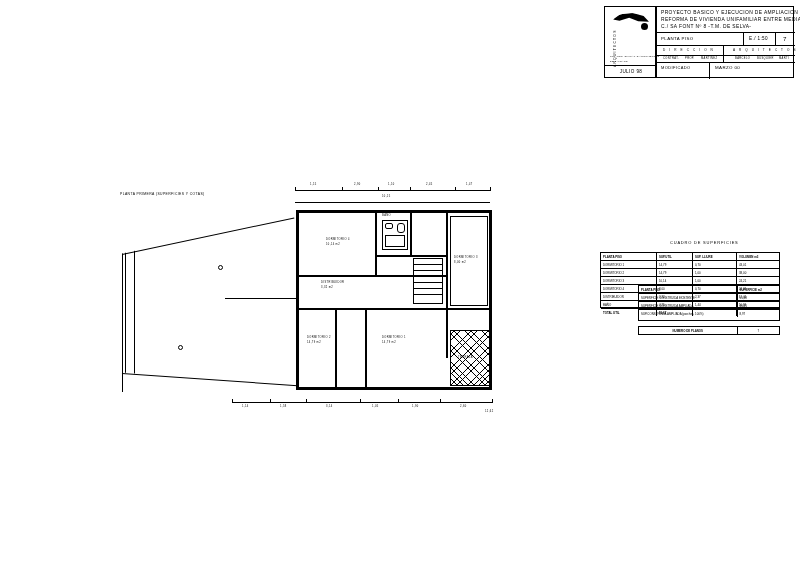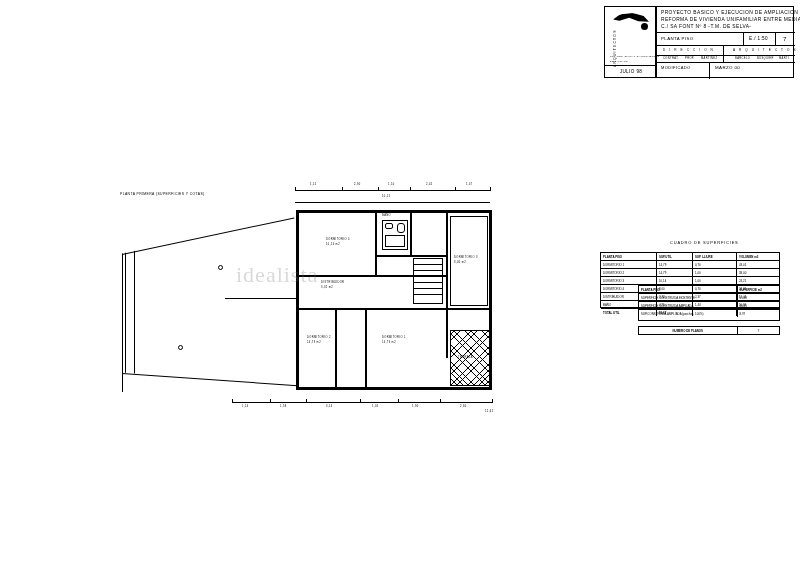--- a/index.html
+++ b/index.html
@@ -195,21 +195,20 @@
     <div class="dimtick" style="left:382px;top:219px;"></div>
     <div class="t tiny" style="left:132px;top:225px;">1,14</div>
     <div class="t tiny" style="left:170px;top:225px;">1,58</div>
     <div class="t tiny" style="left:216px;top:225px;">3,14</div>
     <div class="t tiny" style="left:262px;top:225px;">1,05</div>
     <div class="t tiny" style="left:302px;top:225px;">1,90</div>
     <div class="t tiny" style="left:350px;top:225px;">2,60</div>
     <div class="t tiny" style="left:375px;top:230px;">12,62</div>
   </div>
 
-  <div id="wm">idealista</div>
 
   <div class="t" style="left:670px;top:240px;font-size:4px;letter-spacing:.8px;">CUADRO  DE  SUPERFICIES</div>
 
   <div class="tbl" id="tbl-sup" style="top:252px;height:56px;">
     <div class="trow">
       <div class="tcell hdr" style="width:56px;">PLANTA PISO</div>
       <div class="tcell hdr" style="width:36px;">SUP.UTIL</div>
       <div class="tcell hdr" style="width:44px;">SUP. LLIURE</div>
       <div class="tcell hdr" style="width:42px;">VOLUMEN m3</div>
     </div>

